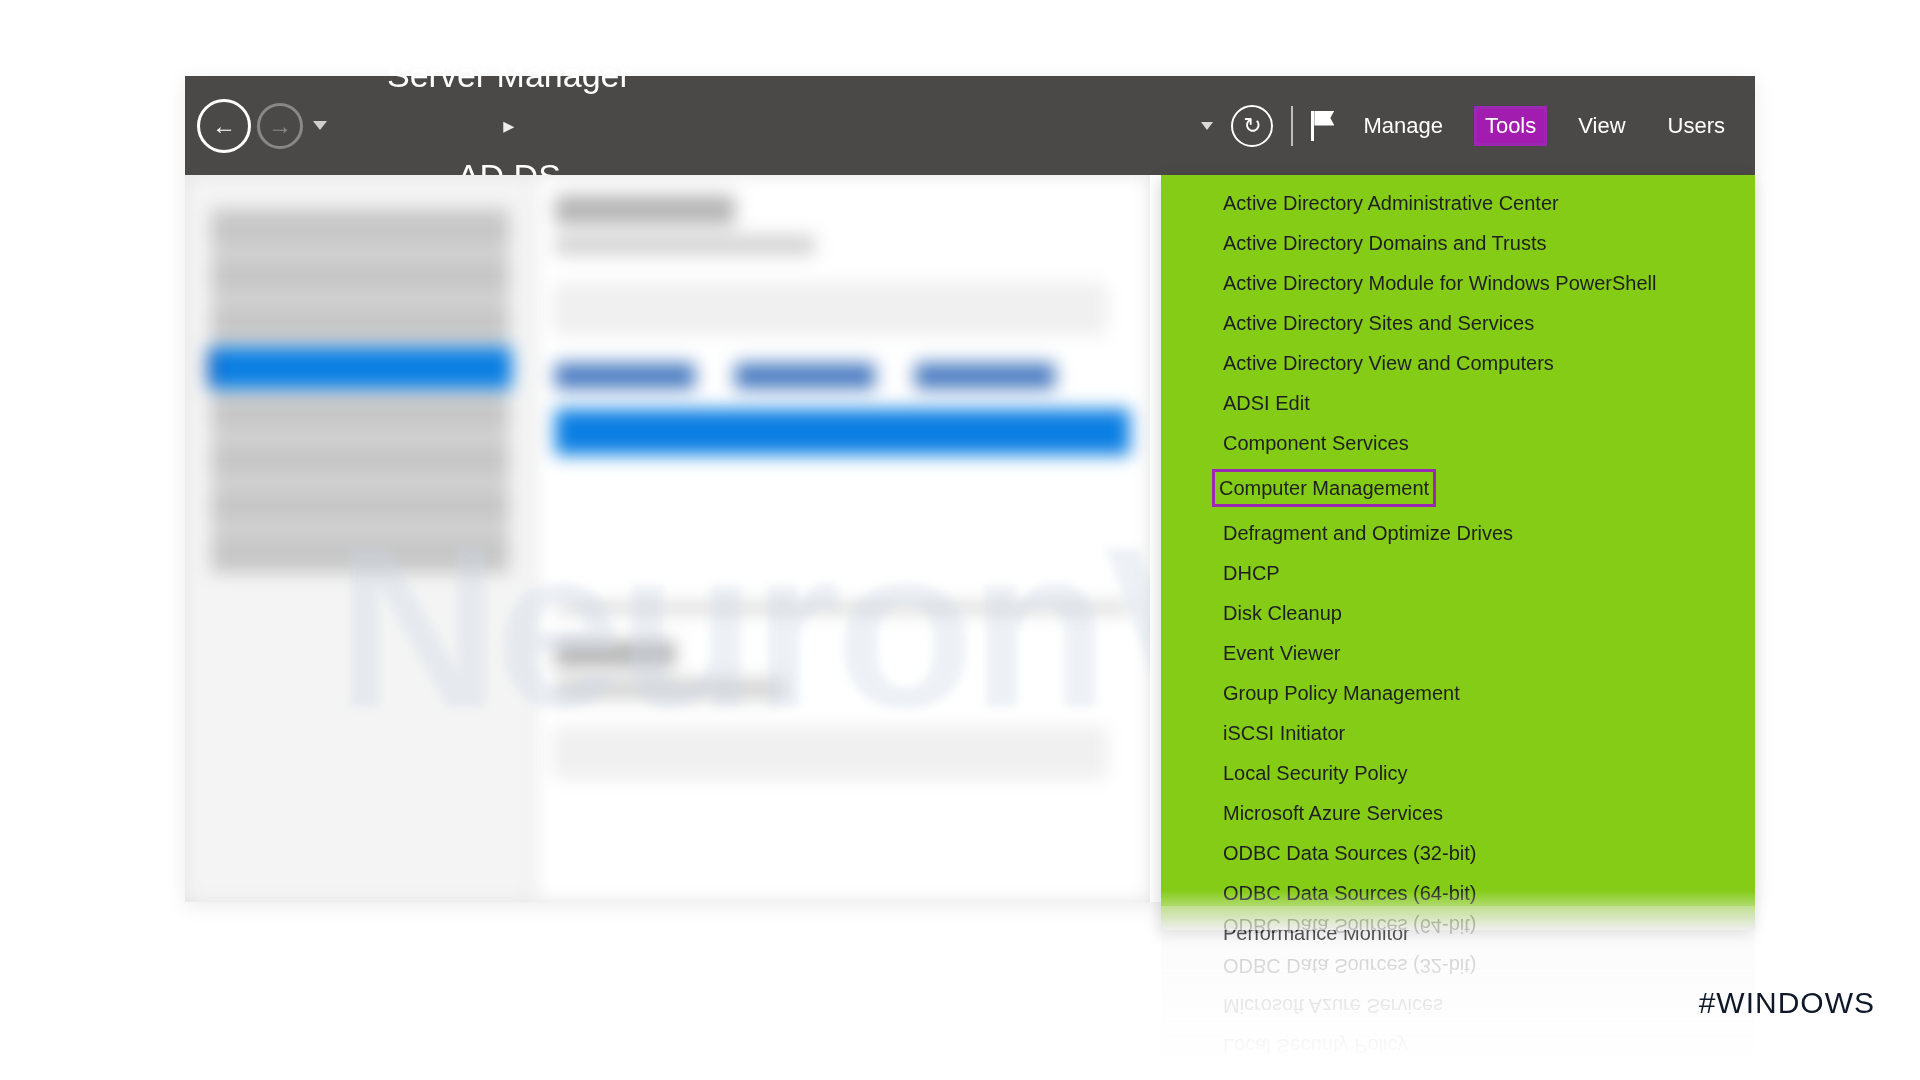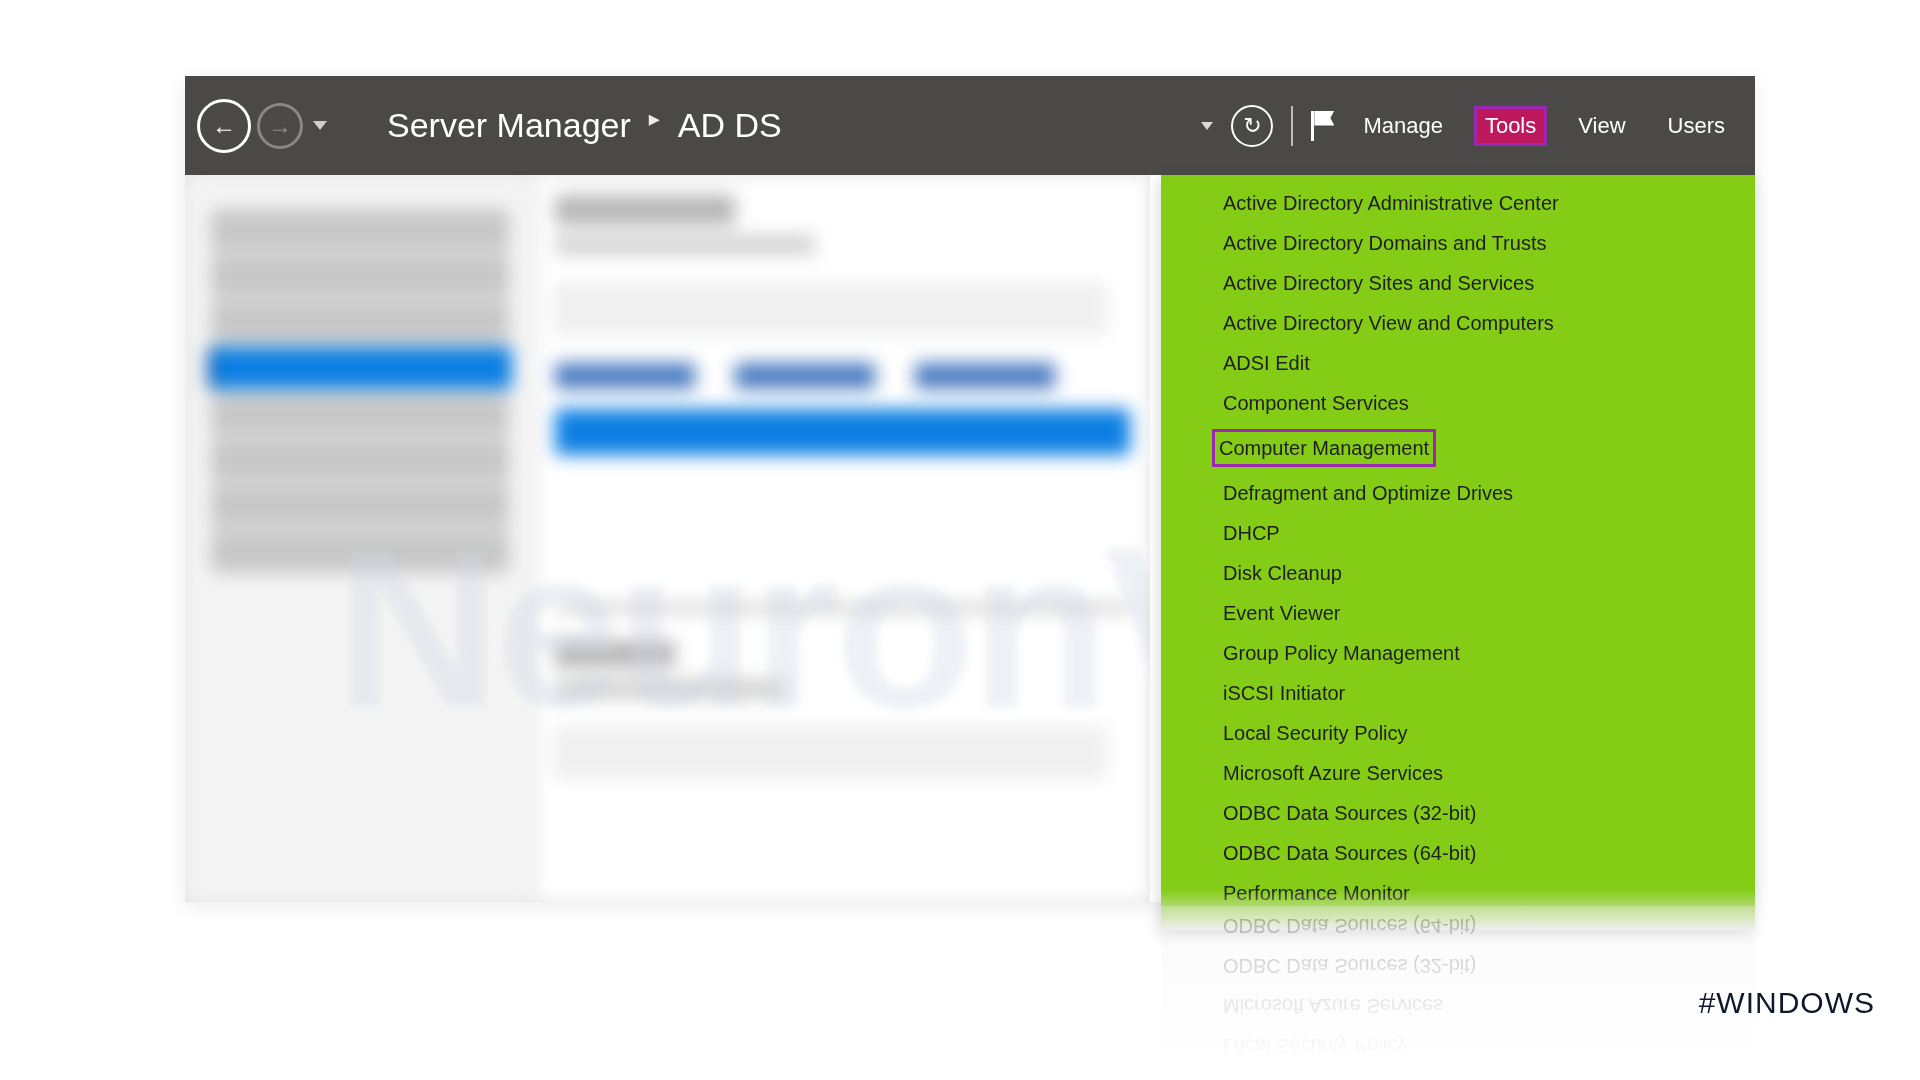--- a/index.html
+++ b/index.html
@@ -58,26 +58,27 @@
   }
   .nav-caret {
     width: 0; height: 0;
     border-left: 7px solid transparent;
     border-right: 7px solid transparent;
     border-top: 9px solid #cfcfcf;
     margin-left: 4px;
   }
   .breadcrumb {
     display: flex;
-    align-items: flex-start;
+    align-items: center;
     gap: 18px;
     margin-left: 60px;
     font-size: 34px;
     font-weight: 400;
     color: #ffffff;
+    flex-direction: column;
   }
   .breadcrumb-sep {
     font-size: 22px;
     color: #ffffff;
     opacity: 0.9;
   }
   .right-cluster {
     margin-left: auto;
     display: flex;
     align-items: center;
@@ -124,21 +125,21 @@
     display: flex;
     align-items: center;
     gap: 26px;
   }
   .menubar-item {
     font-size: 22px;
     color: #ffffff;
     padding: 4px 8px;
   }
   .menubar-item.selected {
-    background: #be185d;
+    background: #a21caf;
     color: #ffffff;
     box-shadow: 0 0 0 3px #9c27b0;
   }
 
   
   .blurred-bg {
     position: absolute;
     left: 0; top: 99px;
     width: 965px;
     height: 727px;
@@ -354,20 +355,21 @@
         <div class="hd2"></div>
         <div class="sub2"></div>
         <div class="search2"></div>
       </div>
       <div class="watermark">NeuronVM</div>
     </div>
 
     <div class="dropdown">
       <div class="dd-item">Active Directory Administrative Center</div>
       <div class="dd-item">Active Directory Domains and Trusts</div>
+      <div class="dd-item">Active Directory Module for Windows PowerShell</div>
       <div class="dd-item">Active Directory Sites and Services</div>
       <div class="dd-item">Active Directory View and Computers</div>
       <div class="dd-item">ADSI Edit</div>
       <div class="dd-item">Component Services</div>
       <div class="dd-item highlight">
         <span class="box">
           <span>Computer Management</span>
         </span>
       </div>
       <div class="dd-item">Defragment and Optimize Drives</div>

